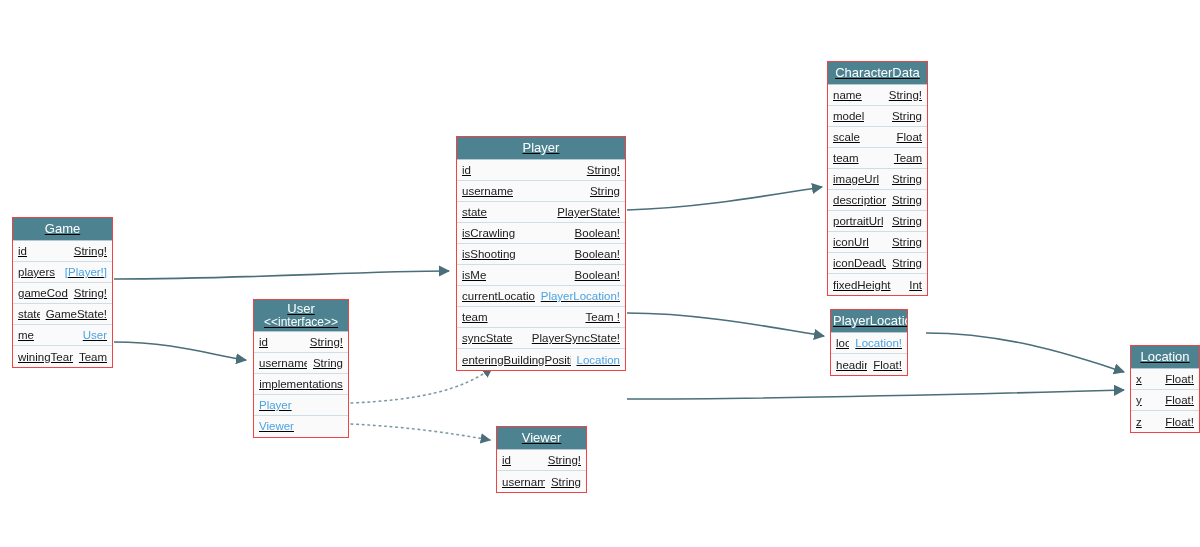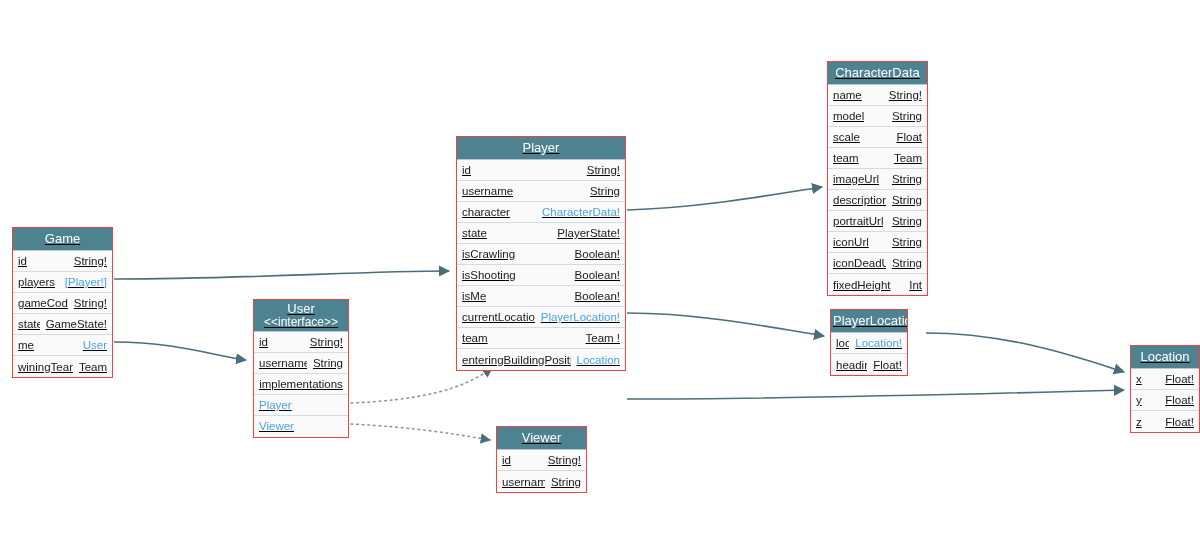--- a/index.html
+++ b/index.html
@@ -111,21 +111,21 @@
 
     <path d="M 627 399 C 800 399 980 394 1124 390" fill="none" stroke="#4a6e7a" stroke-width="1.6" marker-end="url(#arrow)"></path>
 
     <path d="M 926 333 C 1010 333 1080 358 1124 372" fill="none" stroke="#4a6e7a" stroke-width="1.6" marker-end="url(#arrow)"></path>
 
     <path d="M 351 403 C 420 400 462 390 492 368" fill="none" stroke="#7d9aa5" stroke-width="1.6" stroke-dasharray="1.6 4" stroke-linecap="round" marker-end="url(#arrow-dot)"></path>
 
     <path d="M 351 424 C 410 427 450 433 490 440" fill="none" stroke="#7d9aa5" stroke-width="1.6" stroke-dasharray="1.6 4" stroke-linecap="round" marker-end="url(#arrow-dot)"></path>
   </svg>
 
-  <div class="entity" style="left:12px; top:227px; width:101px;">
+  <div class="entity" style="left:12px; top:217px; width:101px;">
     <div class="ent-header">Game</div>
     <div class="row">
       <span class="fname">id</span>
       <span class="ftype plain">String!</span>
     </div>
     <div class="row">
       <span class="fname">players</span>
       <span class="ftype link">[Player!]</span>
     </div>
     <div class="row">
@@ -174,24 +174,20 @@
     <div class="ent-header">Player</div>
     <div class="row">
       <span class="fname">id</span>
       <span class="ftype plain">String!</span>
     </div>
     <div class="row">
       <span class="fname">username</span>
       <span class="ftype plain">String</span>
     </div>
     <div class="row">
-      <span class="fname">character</span>
-      <span class="ftype link">CharacterData!</span>
-    </div>
-    <div class="row">
       <span class="fname">state</span>
       <span class="ftype plain">PlayerState!</span>
     </div>
     <div class="row">
       <span class="fname">isCrawling</span>
       <span class="ftype plain">Boolean!</span>
     </div>
     <div class="row">
       <span class="fname">isShooting</span>
       <span class="ftype plain">Boolean!</span>
@@ -202,20 +198,24 @@
     </div>
     <div class="row">
       <span class="fname">currentLocation</span>
       <span class="ftype link">PlayerLocation!</span>
     </div>
     <div class="row">
       <span class="fname">team</span>
       <span class="ftype plain">Team !</span>
     </div>
     <div class="row">
+      <span class="fname">syncState</span>
+      <span class="ftype plain">PlayerSyncState!</span>
+    </div>
+    <div class="row">
       <span class="fname">enteringBuildingPosition</span>
       <span class="ftype link">Location</span>
     </div>
   </div>
 
   <div class="entity" style="left:496px; top:426px; width:91px;">
     <div class="ent-header">Viewer</div>
     <div class="row">
       <span class="fname">id</span>
       <span class="ftype plain">String!</span>

